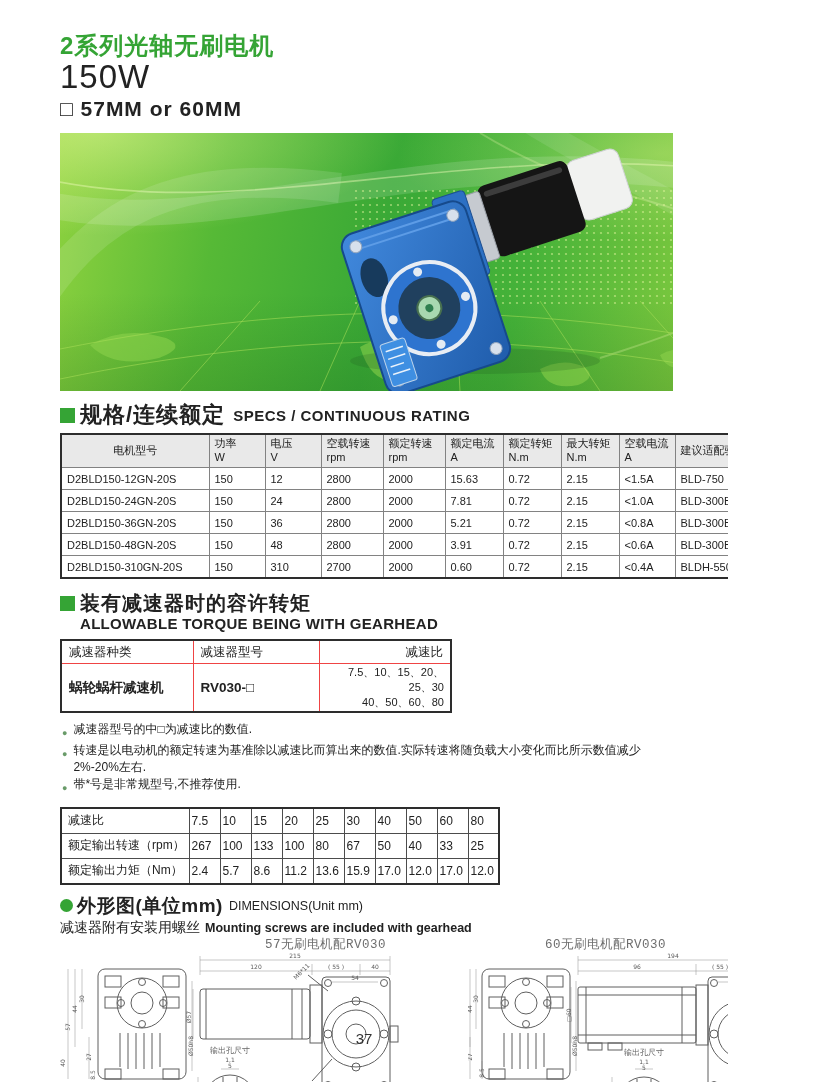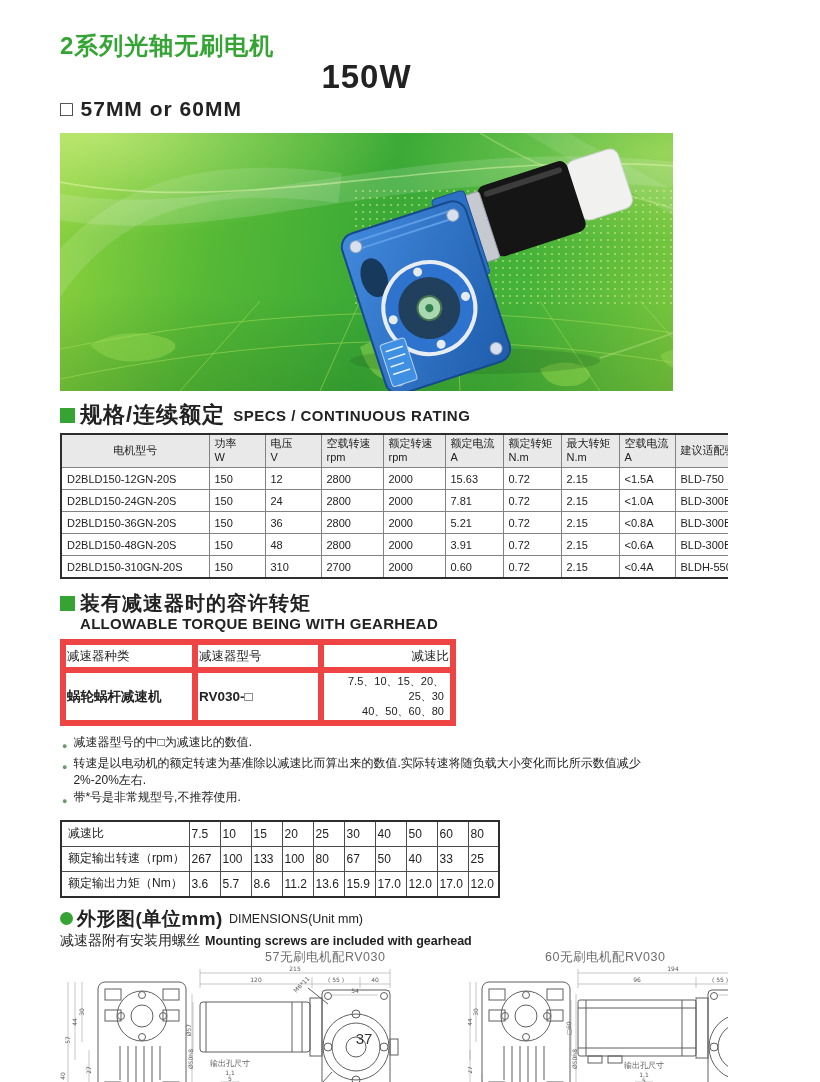--- a/index.html
+++ b/index.html
@@ -2,21 +2,21 @@
 <html><head>
 <meta charset="utf-8">
 <style>
   html,body{margin:0;padding:0;background:#fff;}
   .page{position:relative;width:728px;height:1082px;background:#fff;overflow:hidden;
         font-family:"Liberation Sans","DejaVu Sans",sans-serif;color:#222;margin-top:8px;}
   .content{padding:24px 55px 0 60px;}
 
   
   .title-cn{color:#35a435;font-size:24px;font-weight:bold;line-height:1.15;letter-spacing:1px;}
-  .title-power{font-size:33px;font-weight:bold;line-height:1.05;letter-spacing:1px;text-align:center;}
+  .title-power{font-size:33px;font-weight:normal;line-height:1.05;letter-spacing:1px;}
   .title-size{font-size:21px;font-weight:bold;margin-top:3px;letter-spacing:1px;}
 
   
   .hero{position:relative;height:258px;margin-top:12px;overflow:hidden;
     background:
       radial-gradient(120% 95% at 6% 0%, rgba(226,248,150,.55), rgba(226,248,150,0) 42%),
       radial-gradient(90% 70% at 98% 8%, rgba(218,242,135,.40), rgba(218,242,135,0) 48%),
       linear-gradient(to bottom, rgba(0,0,0,0) 62%, rgba(15,80,15,.18) 100%),
       linear-gradient(100deg,#8ed23f 0%,#56b936 26%,#3aa936 52%,#45b239 74%,#7cc83e 100%);
   }
@@ -37,21 +37,21 @@
   table{border-collapse:collapse;table-layout:fixed;}
   .spec-table{width:705px;margin-top:4px;border:2px solid #2d2d2d;}
   .spec-table th,.spec-table td{border:1px solid #828282;font-size:11px;font-weight:normal;
       text-align:left;padding:1px 5px;overflow:hidden;white-space:nowrap;}
   .spec-table thead th{background:#e9e9e9;height:30px;vertical-align:middle;line-height:1.25;}
   .spec-table thead th.c-model{text-align:center;}
   .spec-table tbody td{height:19px;}
 
   
   .gear-table{width:390px;margin-top:6px;border:2px solid #2d2d2d;}
-  .gear-table th,.gear-table td{border:6px solid #ef4444;padding:1px 1px;text-align:left;overflow:hidden;}
+  .gear-table th,.gear-table td{border:1px solid #ef4444;padding:1px 7px;text-align:left;overflow:hidden;}
   .gear-table thead th{font-size:12.5px;font-weight:normal;height:20px;vertical-align:middle;}
   .gear-table thead th.r{text-align:right;}
   .gear-table tbody td{height:36px;vertical-align:middle;}
   .gear-table .big{font-size:13.5px;font-weight:bold;}
   .gear-table .ratios{font-size:11px;text-align:right;line-height:1.35;padding-right:6px;}
 
   
   .notes{margin-top:8px;}
   .note{display:flex;align-items:flex-start;font-size:12px;line-height:17px;color:#222;}
   .note .b{color:#699b69;font-size:9px;margin:4px 6px 0 2px;flex:0 0 auto;}
@@ -64,21 +64,21 @@
   
   .dim-head{display:flex;align-items:center;margin-top:10px;height:22px;}
   .green-dot{width:13px;height:13px;border-radius:50%;background:#35a435;margin-right:4px;flex:0 0 auto;}
   .dim-cn{font-size:19px;font-weight:bold;letter-spacing:.5px;}
   .dim-en{font-size:12.5px;font-weight:normal;margin-left:6px;}
   .dim-note{margin-top:2px;height:18px;font-size:0;}
   .dim-note .cn{font-size:14px;font-weight:normal;}
   .dim-note .en{font-size:12.5px;font-weight:bold;margin-left:5px;}
 
   .drawings{position:relative;height:200px;margin-top:2px;}
-  .dw-caption{position:absolute;top:-3px;font-family:Liberation Sans, sans-serif;
+  .dw-caption{position:absolute;top:-3px;font-family:Liberation Mono, monospace;
       color:#6e6e6e;font-size:12.5px;letter-spacing:.5px;}
   .cap57{left:205px;} .cap60{left:485px;}
   .dw{position:absolute;top:12px;}
   .dw text{fill:#5a5a5a;font-size:6px;font-family:"DejaVu Sans",sans-serif;}
   .dw .cap{font-size:8px;fill:#666;}
   .dw .geo{stroke:#5f5f5f;fill:none;stroke-width:1;}
   .dw .dim{stroke:#8c8c8c;fill:none;stroke-width:.5;}
 
   .pagenum{position:absolute;left:0;right:0;top:1022px;text-align:center;font-size:15px;color:#333;}
 </style>
@@ -371,21 +371,21 @@
             <td>100</td>
             <td>80</td>
             <td>67</td>
             <td>50</td>
             <td>40</td>
             <td>33</td>
             <td>25</td>
       </tr>
       <tr>
         <td class="lbl">额定输出力矩（Nm）</td>
-        <td>3.6</td>
+        <td>2.4</td>
             <td>5.7</td>
             <td>8.6</td>
             <td>11.2</td>
             <td>13.6</td>
             <td>15.9</td>
             <td>17.0</td>
             <td>12.0</td>
             <td>17.0</td>
             <td>12.0</td>
       </tr>

